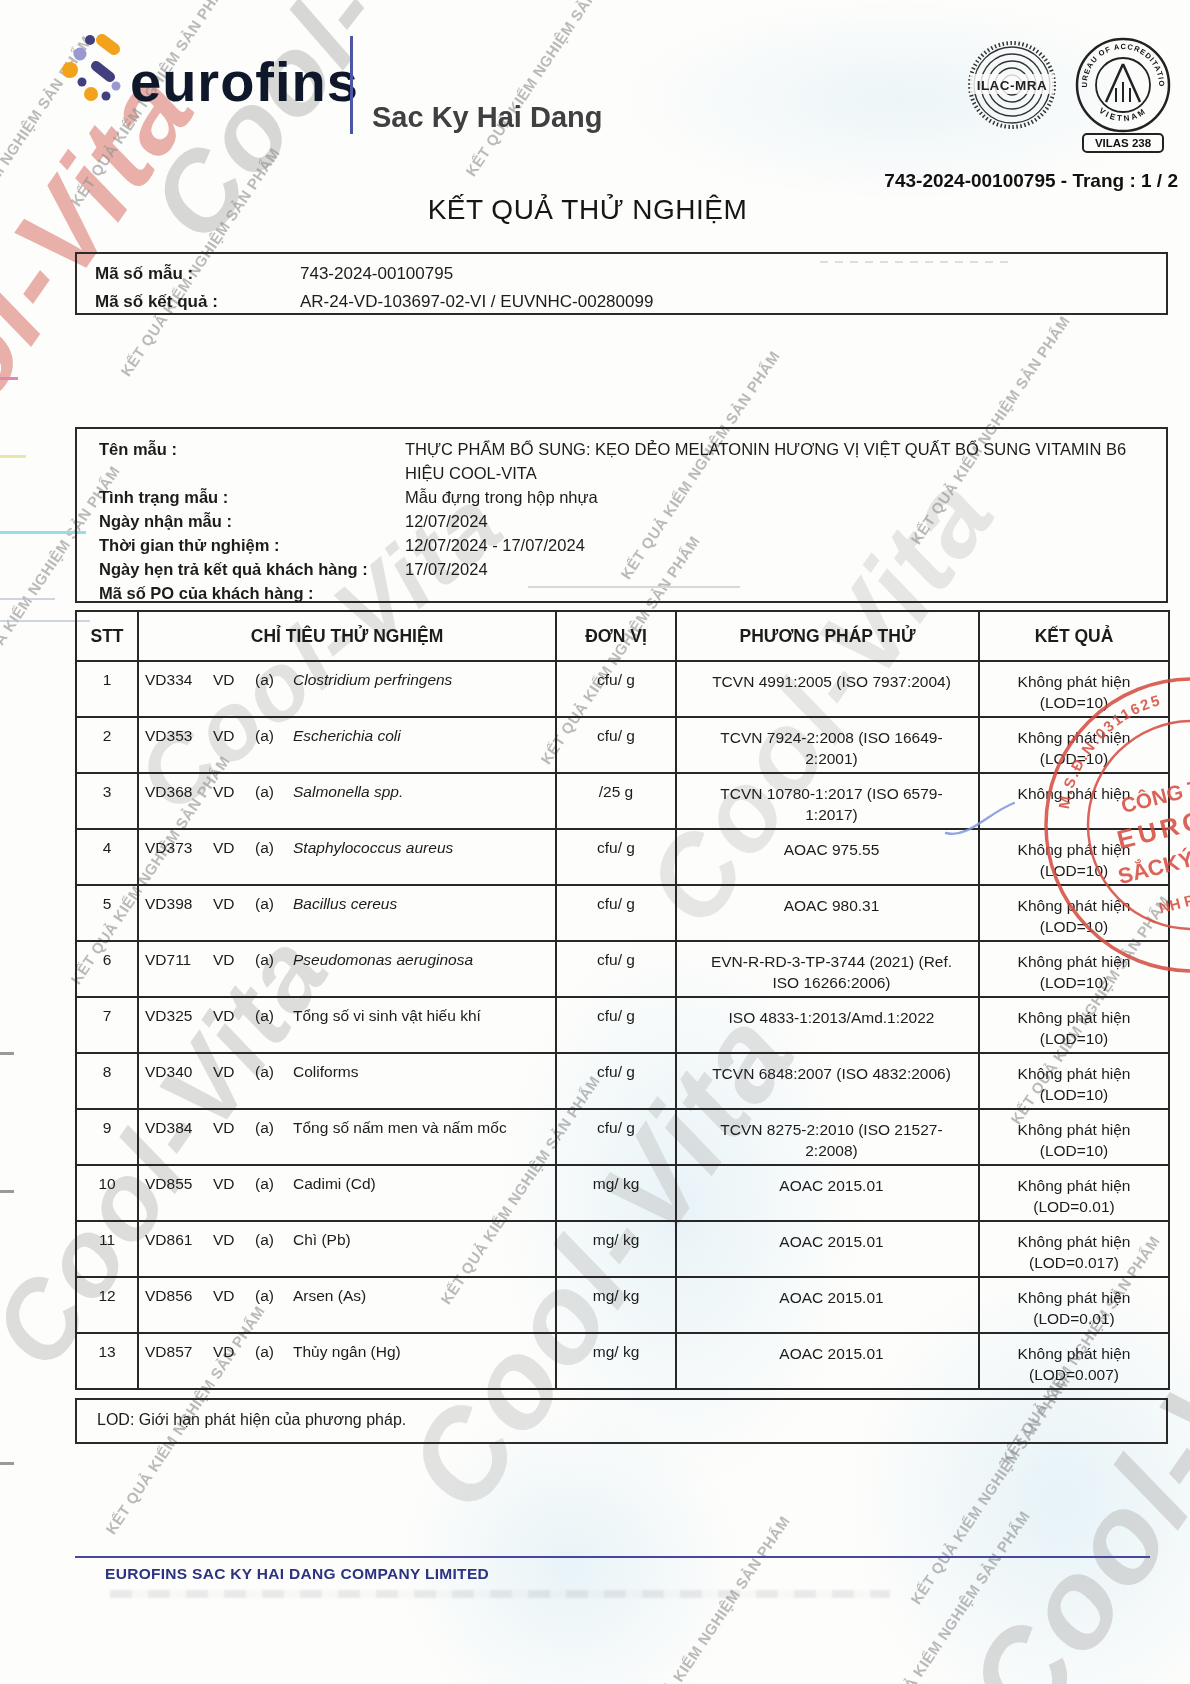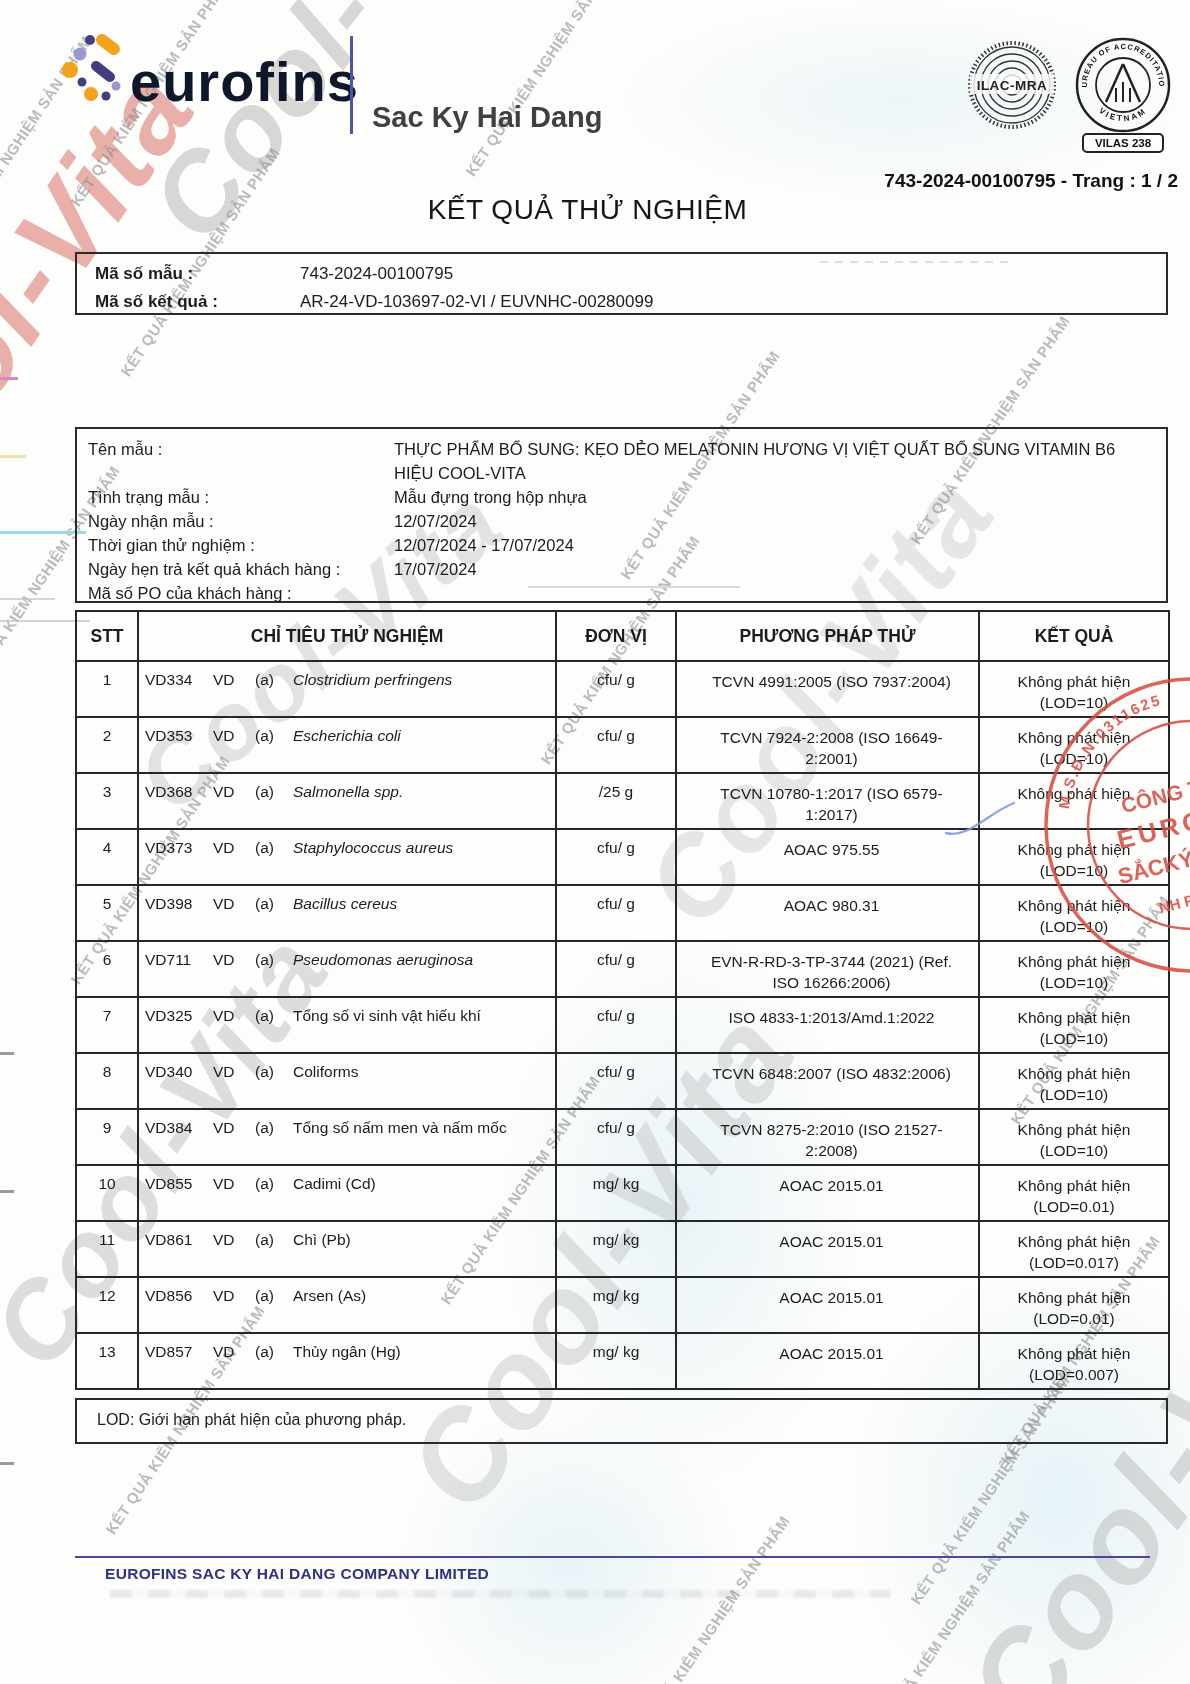--- a/index.html
+++ b/index.html
@@ -27,21 +27,21 @@
   .sub-brand{position:absolute;left:372px;top:101px;font-size:29px;font-weight:bold;color:#404040;}
   .doc-ref{position:absolute;right:12px;top:170px;font-size:19px;font-weight:bold;color:#111;}
   .page-title{position:absolute;left:75px;top:194px;width:1025px;text-align:center;
     font-size:28px;font-weight:normal;letter-spacing:.5px;color:#161616;}
   
   .box{position:absolute;left:75px;width:1093px;border:2px solid #2a2a2a;box-sizing:border-box;}
   .kv-row{display:flex;font-size:17px;line-height:28px;}
   .kv-label{flex:none;width:205px;padding-left:18px;font-weight:bold;}
   .company-name{padding:9px 0 0 20px;font-size:22px;font-weight:bold;letter-spacing:.3px;}
   .info-row{display:flex;font-size:16.5px;line-height:24px;}
-  .info-label{flex:none;width:306px;padding-left:11px;font-weight:normal;}
+  .info-label{flex:none;width:306px;padding-left:22px;font-weight:bold;}
   .info-value{flex:1;}
   
   .tbl{position:absolute;left:75px;top:610px;width:1093px;border-collapse:collapse;
     table-layout:fixed;font-size:15.5px;}
   .tbl th,.tbl td{border:2px solid #272727;box-sizing:border-box;background:transparent;}
   .tbl th{height:50px;font-size:17.5px;font-weight:bold;text-align:center;vertical-align:middle;}
   .tbl td{height:56px;vertical-align:top;padding-top:9px;}
   .c-stt{text-align:center;}
   .c-name{padding-left:6px;}
   .c-name .code{display:inline-block;width:68px;}

